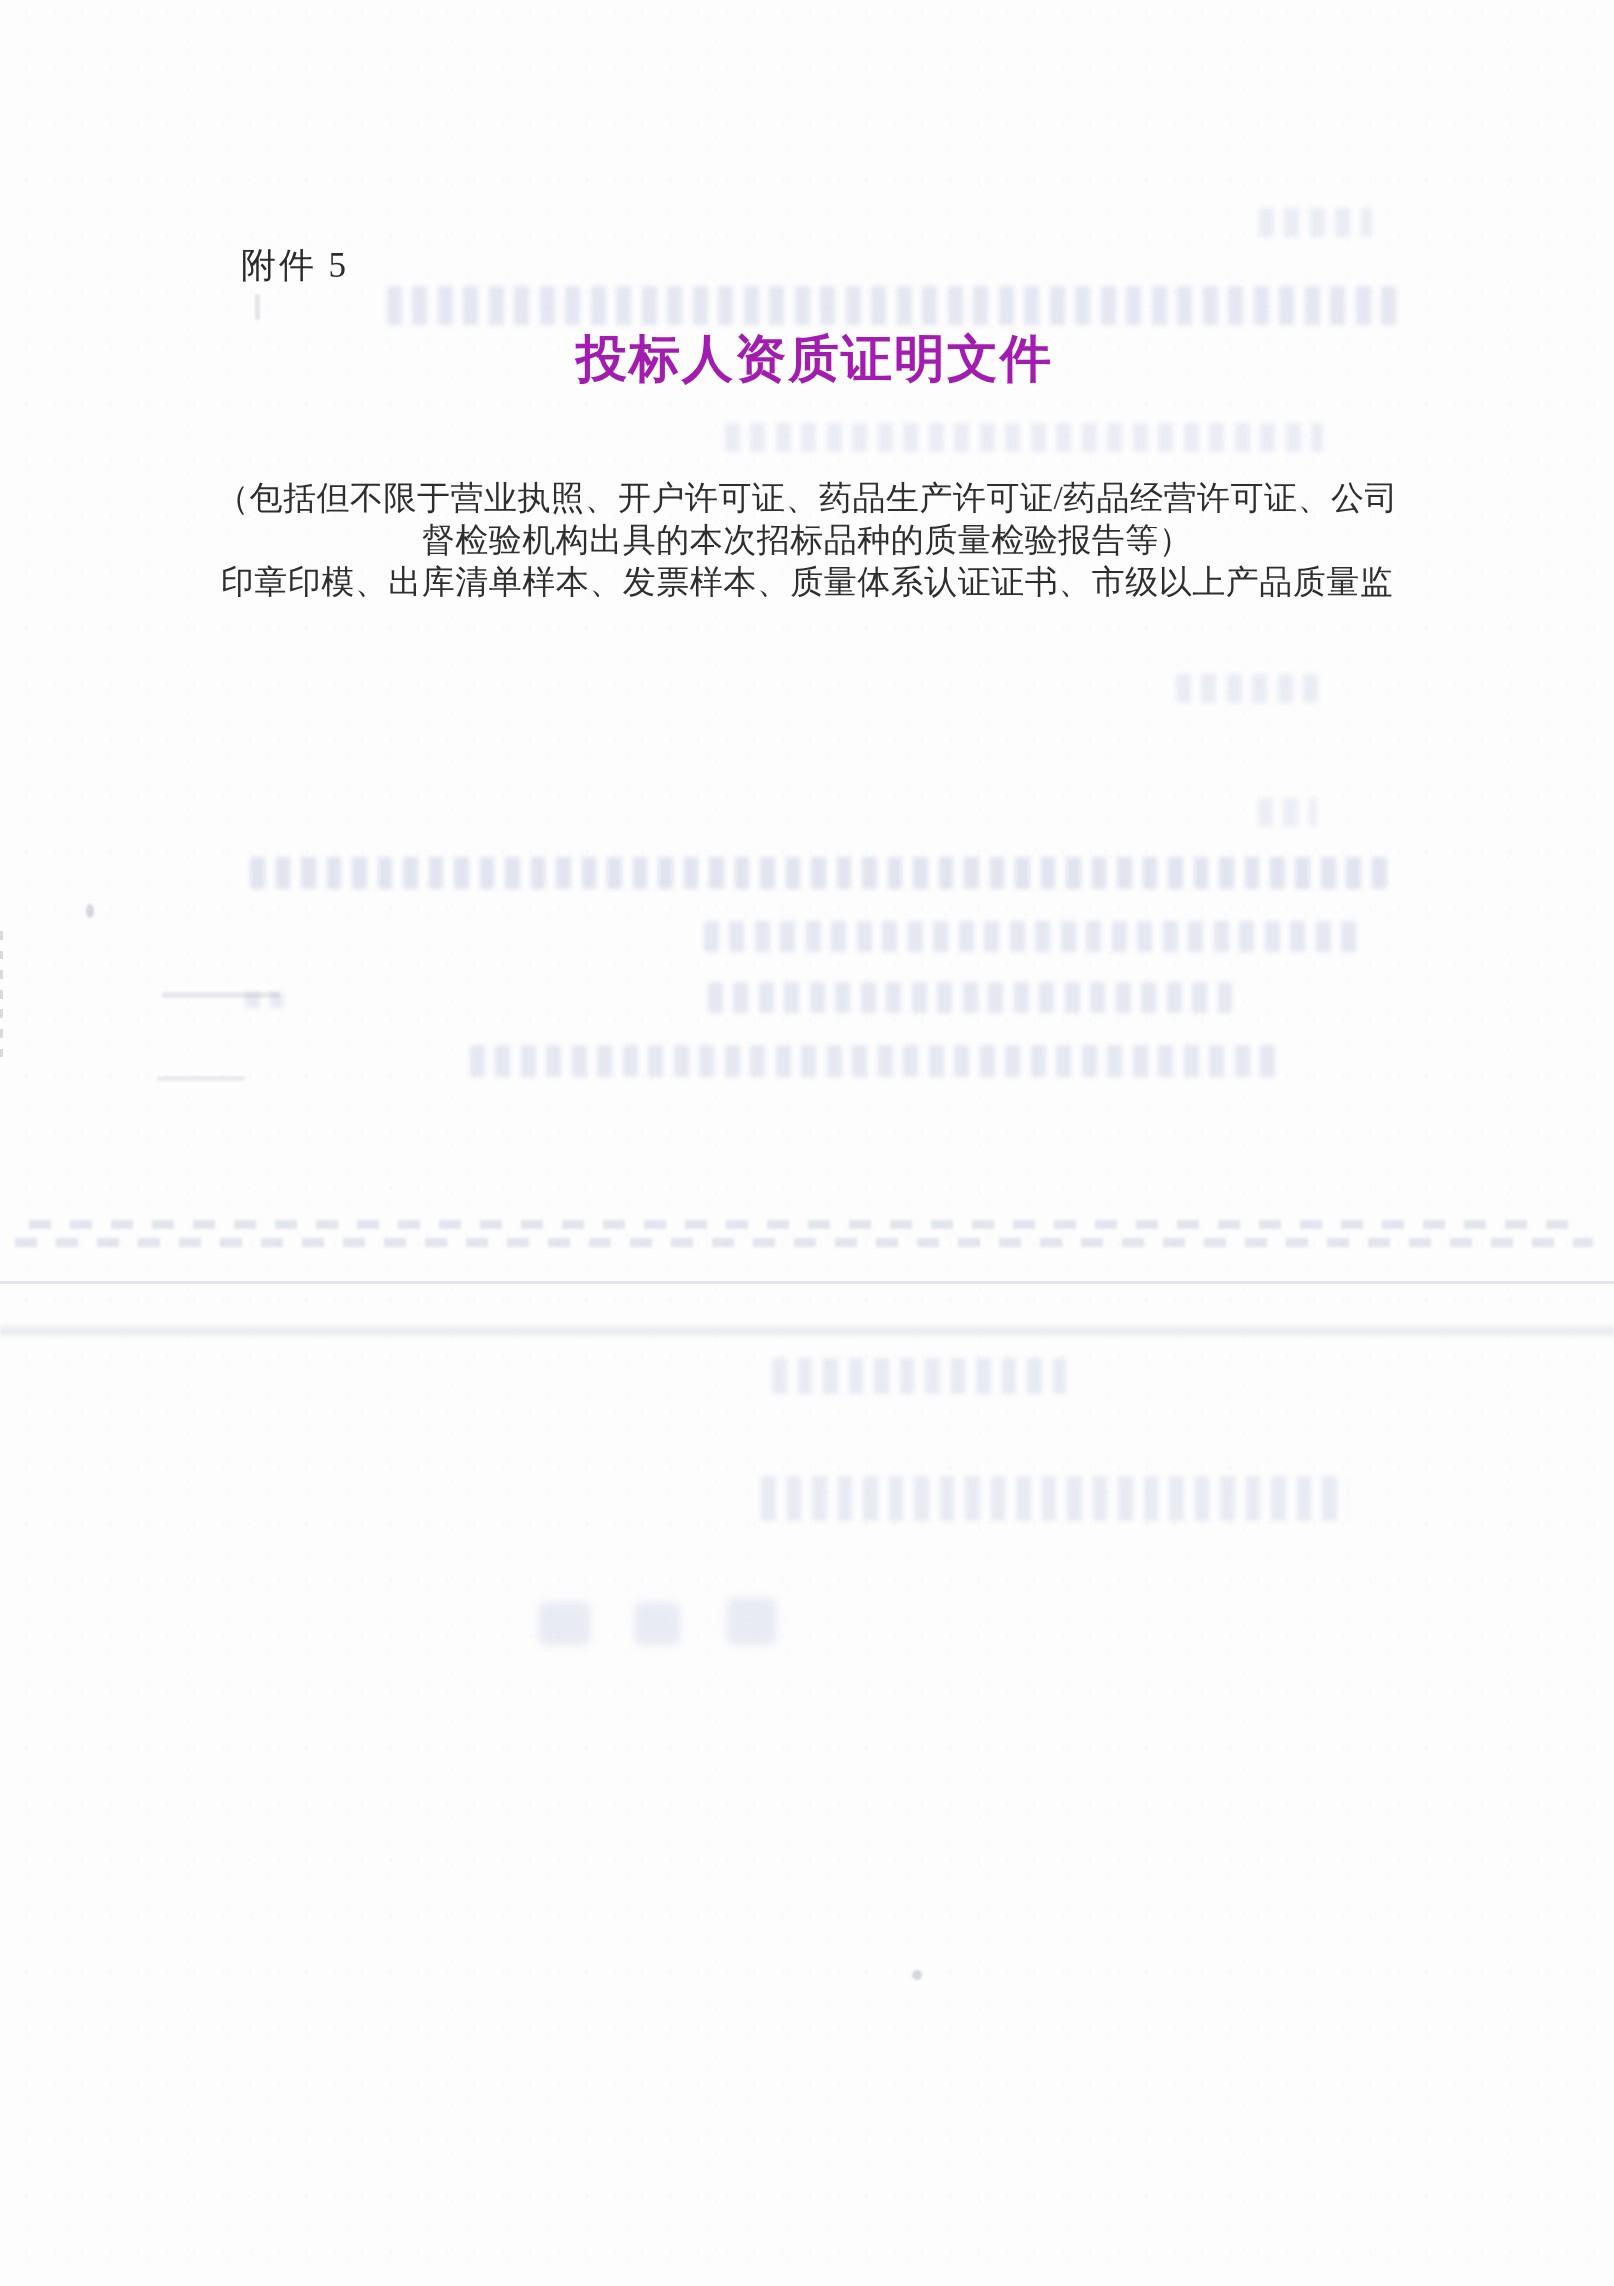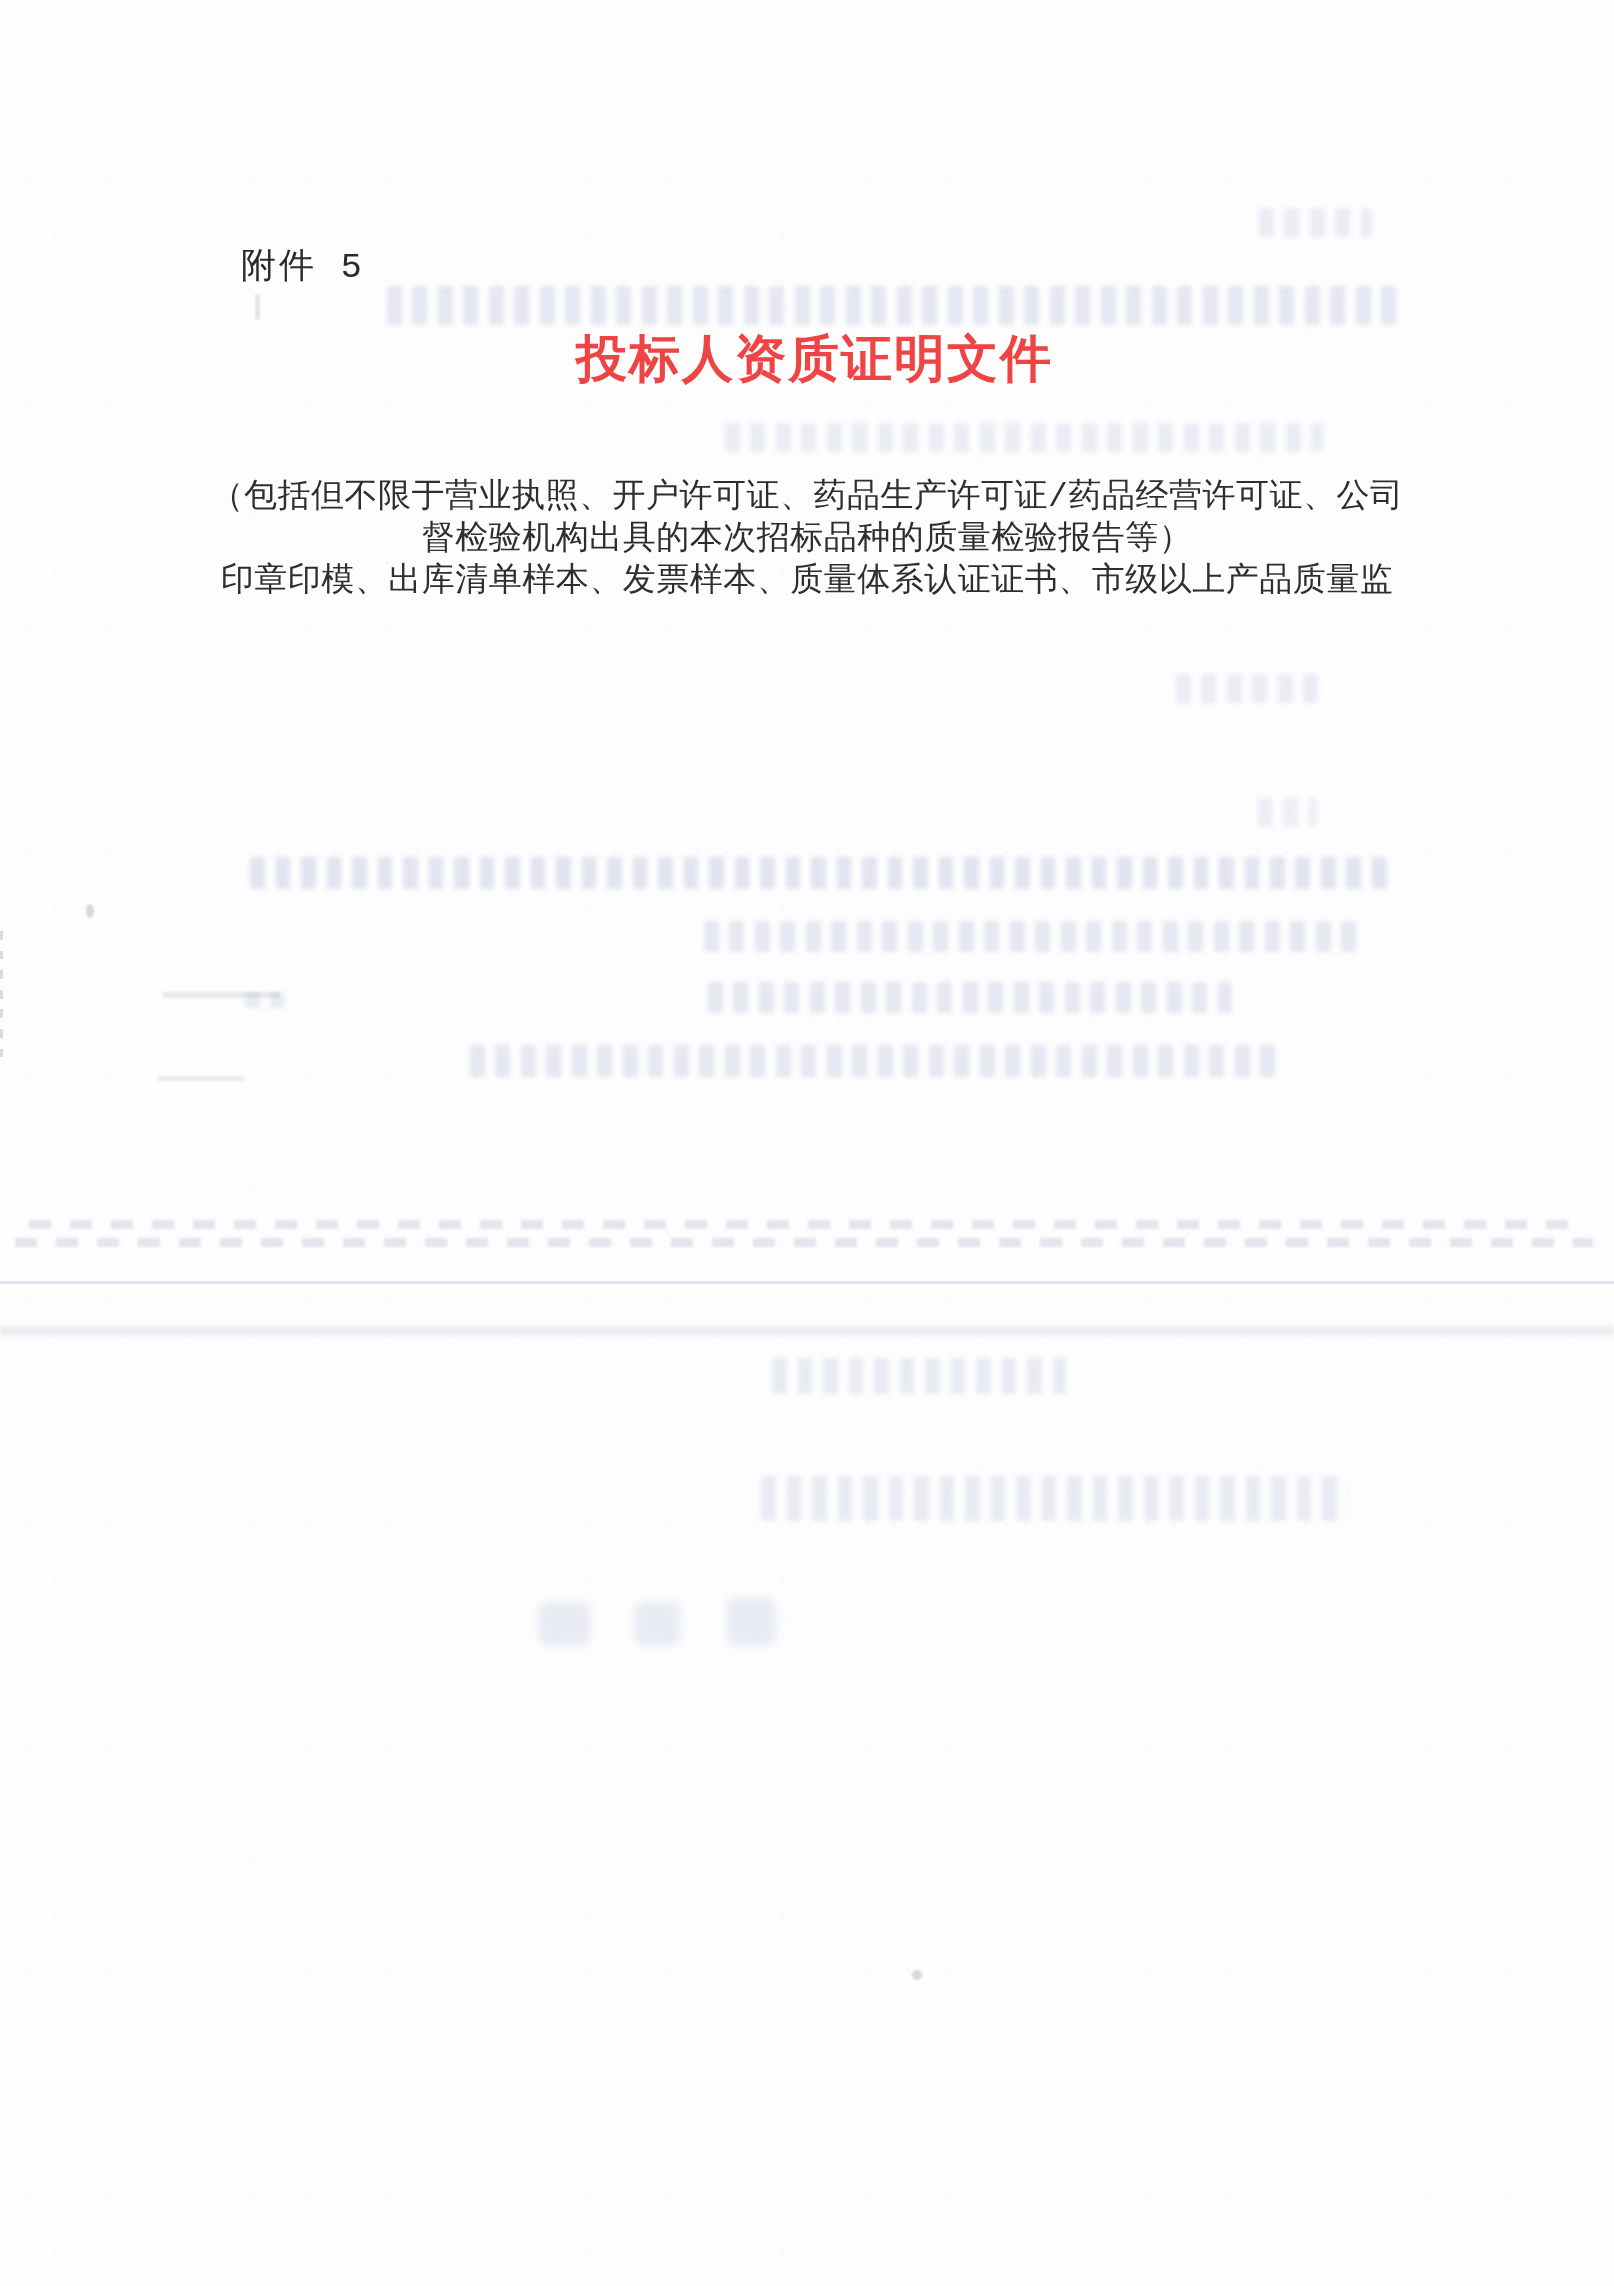--- a/index.html
+++ b/index.html
@@ -1,20 +1,20 @@
 <!DOCTYPE html>
 <html style="--paper: #fdfdfe; --ink: #252525; --bleed: #b4bcd8;"><head>
 <meta charset="utf-8">
 <style>
   :root{
     --paper:#fdfdfe;
     --ink:#252525;
     --bleed:#b4bcd8;
   }
-  *{margin:0;padding:0;box-sizing:border-box;font-family:Liberation Mono, monospace;}
+  *{margin:0;padding:0;box-sizing:border-box;}
   html,body{background:#ffffff;}
   body{
     font-family:"Liberation Serif","DejaVu Serif",serif;
     width:1614px;height:2287px;position:relative;overflow:hidden;
   }
   .page{
     position:absolute;left:0;top:0;width:1614px;height:2287px;
     background:var(--paper);
   }
   
@@ -27,21 +27,21 @@
     background-size:40px 32px,66px 48px,28px 56px;
     background-position:6.9px 2.9px,22.5px 16.7px,12.7px 40px;
   }
 
   .attachment-label{
     position:absolute;left:241px;top:242px;
     font-size:35px;color:#2b2b2b;letter-spacing:2.9px;white-space:nowrap;
   }
   .doc-title{
     position:absolute;left:576px;top:325px;
-    font-size:51px;font-weight:bold;color:#ef4444;letter-spacing:2px;white-space:nowrap;
+    font-size:51px;font-weight:bold;color:#a21caf;letter-spacing:2px;white-space:nowrap;
   }
   .note{
     position:absolute;left:0;top:477px;width:1614px;text-align:center;
     font-size:33px;line-height:42px;color:#2e2e2e;
   }
   .note .line{white-space:nowrap;letter-spacing:0.5px;}
 
   
   .ghost{
     position:absolute;border-radius:2.9px;pointer-events:none;

